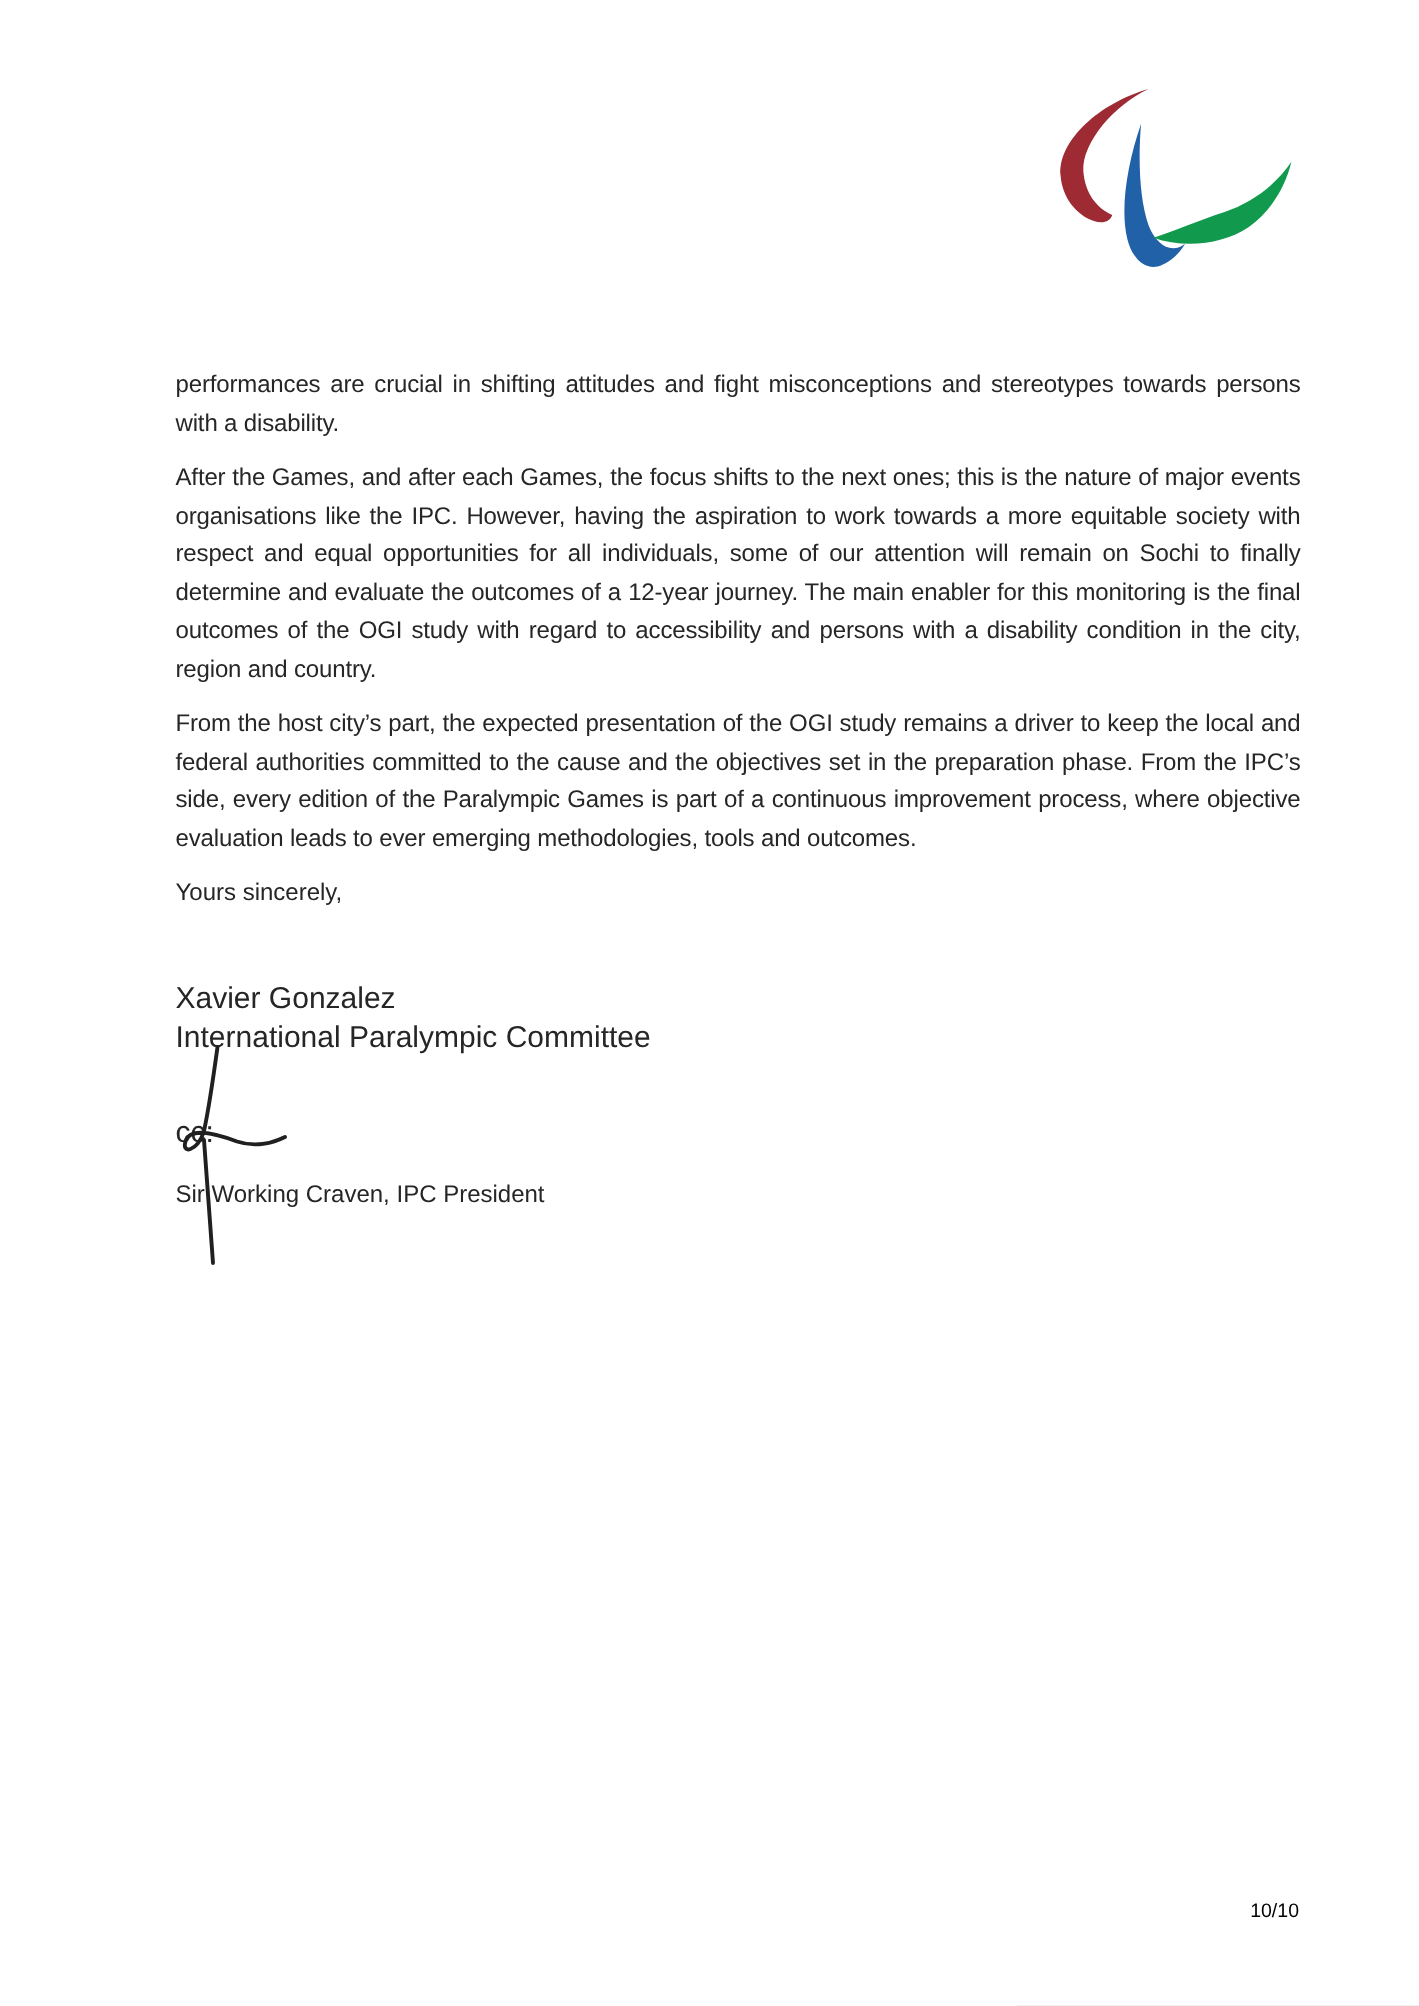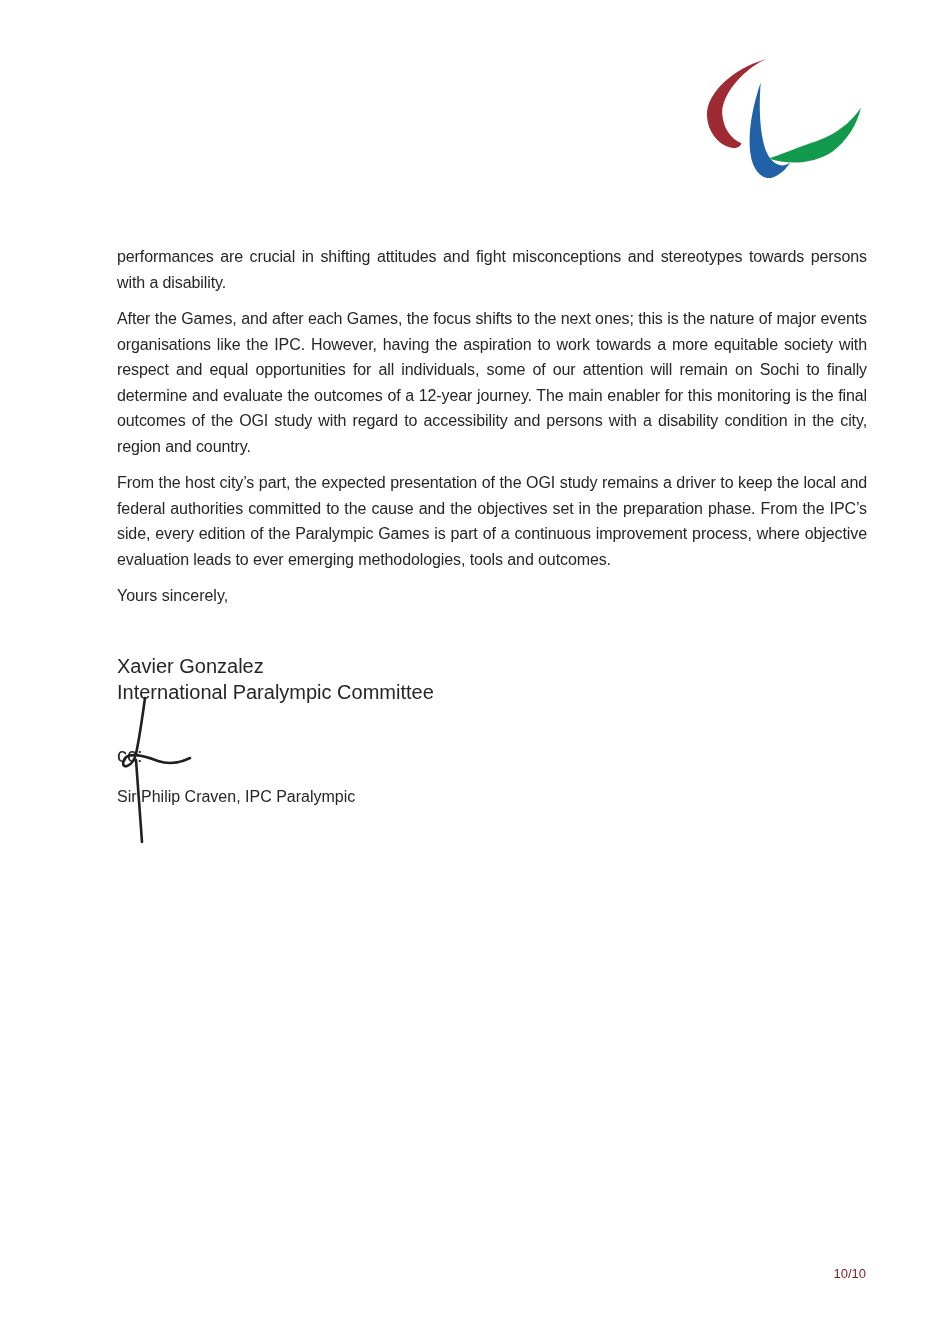--- a/index.html
+++ b/index.html
@@ -62,21 +62,21 @@
     width: 100px;
     height: 160px;
     pointer-events: none;
     z-index: 2;
   }
   .page-number {
     position: absolute;
     top: 1266px;
     right: 80px;
     font-size: 13px;
-    color: #7f1d1d;
+    color: #000000;
   }
 </style>
 </head>
 <body>
 
 <div class="page">
 
   <svg class="logo" viewBox="0 0 162 122" aria-hidden="true">
     <path d="M62,1 C30,10 2,35 4,58 C5,72 14,84 26,88 C32,90 37,88 38,84 C27,79 20,69 19,55 C18,36 40,11 62,1 Z" fill="#9e2a33"></path>
     <path d="M57,24 C48,50 43,80 48,100 C51,112 59,120 68,118 C75,116 82,110 86,103 C77,110 67,104 62,91 C56,74 55,48 57,24 Z" fill="#2061a8"></path>
@@ -96,18 +96,18 @@
     <p class="closing">Yours sincerely,</p>
 
     <div class="sig-space"></div>
 
     <div class="signer">
       <div>Xavier Gonzalez</div>
       <div>International Paralympic Committee</div>
     </div>
 
     <div class="cc-label">cc:</div>
-    <p class="cc-item">Sir Philip Craven, IPC Paralympic</p>
+    <p class="cc-item">Sir Working Craven, IPC President</p>
   </div>
 
   <div class="page-number">10/10</div>
 
 </div>
 
 </body></html>

